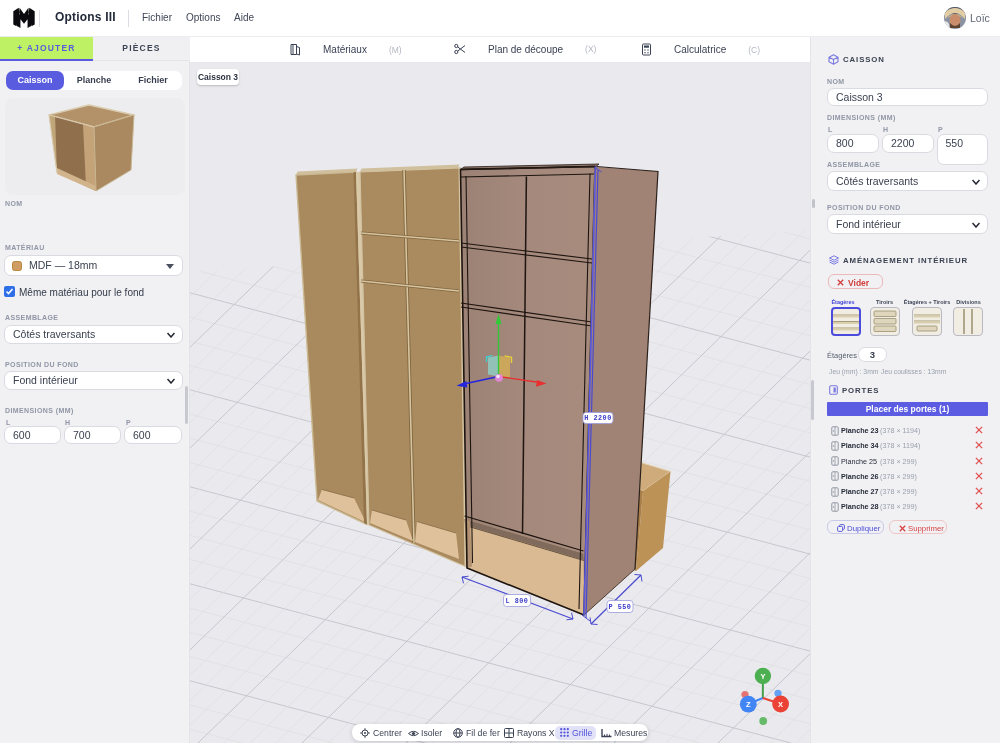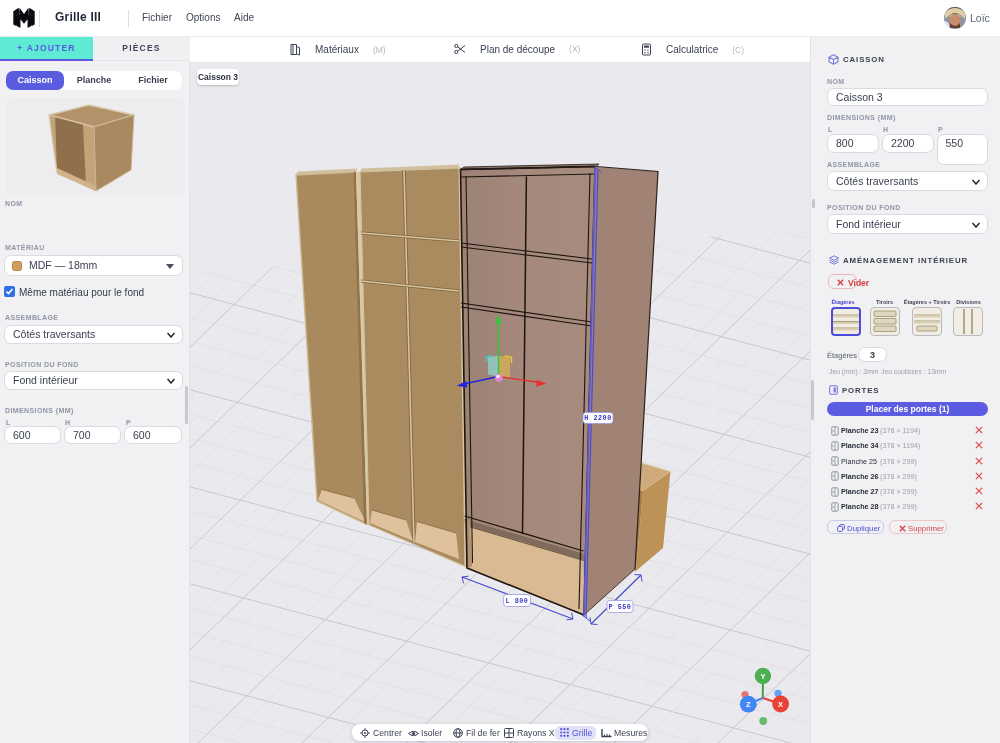--- a/index.html
+++ b/index.html
@@ -6,32 +6,32 @@
 html,body { width:1000px; height:743px; overflow:hidden; font-family:"Liberation Sans",sans-serif; background:#fff; position:relative; }
 .abs { position:absolute; }
 
 #topbar { position:absolute; left:0; top:0; width:1000px; height:37px; background:#fff; border-bottom:1px solid #ececf0; z-index:10; }
 #topbar .vdiv { position:absolute; top:10px; width:1px; height:17px; background:#dcdce2; }
 #title { position:absolute; left:55px; top:10px; font-size:12px; font-weight:bold; color:#222a3a; letter-spacing:.2px; }
 .menuitem { position:absolute; top:12px; font-size:10px; color:#3f4656; }
 #loic { position:absolute; left:970px; top:12px; font-size:10.5px; color:#5f6775; }
 
 #ltabs { position:absolute; left:0; top:37px; width:190px; height:24px; background:#f0f0f3; z-index:9; }
-#tab-add { position:absolute; left:0; top:0; width:93px; height:24px; background:#5eead4; border-bottom:2px solid #5a5ae0; color:#5a5ae0; font-size:8.5px; font-weight:bold; letter-spacing:1.2px; text-align:center; line-height:22px; }
+#tab-add { position:absolute; left:0; top:0; width:93px; height:24px; background:#bef264; border-bottom:2px solid #5a5ae0; color:#5a5ae0; font-size:8.5px; font-weight:bold; letter-spacing:1.2px; text-align:center; line-height:22px; }
 #tab-pieces { position:absolute; left:93px; top:0; width:97px; height:24px; color:#3c4454; font-size:8.5px; font-weight:bold; letter-spacing:1.2px; text-align:center; line-height:22px; border-bottom:1px solid #e4e4e9; }
 #lsb { position:absolute; left:0; top:61px; width:190px; height:682px; background:#f1f1f4; border-right:1px solid #e3e3e8; }
 .label { position:absolute; font-size:7px; font-weight:bold; color:#9096a5; letter-spacing:.4px; }
 .inp { position:absolute; background:#fff; border:1px solid #dadae2; border-radius:7px; font-size:10.5px; color:#3a4150; }
 .seg { position:absolute; left:6px; top:10px; width:176px; height:19px; background:#fff; border-radius:7px; }
 .seg .on { position:absolute; left:0; top:0; width:58px; height:19px; background:#5a5ce0; border-radius:7px; color:#fff; font-size:9px; font-weight:bold; text-align:center; line-height:19px; }
 .seg .off { position:absolute; top:0; width:58px; height:19px; color:#363e4e; font-size:9px; font-weight:bold; text-align:center; line-height:19px; }
 #addbtn { position:absolute; left:4px; top:405px; width:178px; height:22px; background:#5b5ce2; border-radius:7px; color:#fff; font-size:11px; font-weight:bold; text-align:center; line-height:22px; }
 
 #vtb { position:absolute; left:190px; top:37px; width:620px; height:26px; background:#fff; border-bottom:1px solid #e8e8ec; z-index:8; }
-.vtbi { display:flex; align-items:center; gap:14px; font-size:10px; color:#3b4254; white-space:nowrap; }
+.vtbi { display:flex; align-items:center; gap:22px; font-size:10px; color:#3b4254; white-space:nowrap; }
 .vtbi .sc { font-size:8.5px; color:#b3b7c2; }
 #canvas { position:absolute; left:190px; top:63px; width:620px; height:680px; background:#eaeaee; overflow:hidden; }
 #c3pill { position:absolute; left:197px; top:69px; width:42px; height:16px; background:#fff; border-radius:4px; box-shadow:0 1px 2px rgba(40,40,60,.25); font-size:8.5px; font-weight:bold; color:#2c3240; text-align:center; line-height:16px; z-index:5; }
 #btb { position:absolute; left:352px; top:724px; width:296px; height:17px; background:#fff; border-radius:8px; box-shadow:0 1px 4px rgba(30,30,60,.18); z-index:5; font-size:8.7px; color:#3b4254; }
 
 #rsb { position:absolute; left:810px; top:37px; width:190px; height:706px; background:#f1f1f4; border-left:1px solid #e3e3e8; }
 .rhead { position:absolute; font-size:7.8px; font-weight:bold; color:#3a4150; letter-spacing:0.9px; }
 .plrow { position:absolute; left:827px; width:173px; height:15px; font-size:7.5px; color:#252b38; }
 </style>
 </head>
@@ -41,21 +41,21 @@
   <svg class="abs" style="left:12px;top:4px" width="24" height="26" viewBox="0 0 27 28">
     <g fill="#0b0b0f">
       <path d="M1.5 7.5 L7.5 3.5 L8.5 12 L5 24.5 L1.5 22.5 Z"></path>
       <path d="M8.5 3.5 L13.5 10.5 L13.5 16 L8 9.5 Z"></path>
       <path d="M18.5 3.5 L13.5 10.5 L13.5 16 L19 9.5 Z"></path>
       <path d="M25.5 7.5 L19.5 3.5 L18.5 12 L22 24.5 L25.5 22.5 Z"></path>
       <path d="M5.5 13 L10 10 L13.5 14.5 L17 10 L21.5 13 L21.5 24 L17.5 26.5 L17.5 16.5 L13.5 21.5 L9.5 16.5 L9.5 26.5 L5.5 24 Z"></path>
     </g>
   </svg>
   <div class="vdiv" style="left:39px"></div>
-  <div id="title">Grille III</div>
+  <div id="title">Options III</div>
   <div class="vdiv" style="left:128px"></div>
   <div class="menuitem" style="left:142px">Fichier</div>
   <div class="menuitem" style="left:186px">Options</div>
   <div class="menuitem" style="left:234px">Aide</div>
   <svg class="abs" style="left:943px;top:6px" width="24" height="24" viewBox="0 0 24 24">
     <defs>
       <clipPath id="avc">
           <circle cx="12" cy="12" r="11"></circle>
         </clipPath>
     </defs>
@@ -472,21 +472,21 @@
       <path d="M0.5 1 L4 5 L7.5 1" stroke="#20242e" stroke-width="1.5" fill="none"></path>
     </svg>
 </div>
 
 <svg class="abs" style="left:829px;top:255px" width="10" height="10" viewBox="0 0 10 10">
     <path d="M5 0.8 L9.5 3 L5 5.2 L0.5 3 Z" stroke="#7b7be0" fill="none"></path>
     <path d="M0.5 5 L5 7.2 L9.5 5" stroke="#7b7be0" fill="none"></path>
     <path d="M0.5 7 L5 9.2 L9.5 7" stroke="#7b7be0" fill="none"></path>
   </svg>
 <div class="rhead" style="left:843px;top:256px">AMÉNAGEMENT INTÉRIEUR</div>
-<div class="abs" style="left:828px;top:273.5px;width:29px;height:15.5px;border:1px solid #eab9b9;border-radius:6px;background:rgba(255,255,255,.0)">
+<div class="abs" style="left:828px;top:273.5px;width:55px;height:15.5px;border:1px solid #eab9b9;border-radius:6px;background:rgba(255,255,255,.0)">
   <svg class="abs" style="left:8px;top:4px" width="7" height="7" viewBox="0 0 7 7">
       <path d="M0.8 0.8 L6.2 6.2 M6.2 0.8 L0.8 6.2" stroke="#d23c3c" stroke-width="1.3"></path>
     </svg>
   <div class="abs" style="left:19px;top:3.5px;font-size:8.5px;font-weight:bold;color:#d23c3c">Vider</div>
 </div>
 <div class="abs" style="left:803px;top:299px;width:80px;text-align:center;font-size:5.5px;font-weight:bold;color:#4343d6">Étagères</div>
 <div class="abs" style="left:844.5px;top:299px;width:80px;text-align:center;font-size:5.5px;font-weight:bold;color:#3c4454">Tiroirs</div>
 <div class="abs" style="left:887px;top:299px;width:80px;text-align:center;font-size:5.5px;font-weight:bold;color:#3c4454">Étagères + Tiroirs</div>
 <div class="abs" style="left:928.5px;top:299px;width:80px;text-align:center;font-size:5.5px;font-weight:bold;color:#3c4454">Divisions</div>
 <div class="abs" style="left:831px;top:307px;width:30px;height:29px;background:#f2ede3;border:2px solid #4b4bdc;border-radius:4px"></div>
@@ -532,21 +532,21 @@
 <div class="abs" style="left:827px;top:351px;font-size:7.5px;color:#555d6b">Étagères</div>
 <div class="inp" style="left:858px;top:347px;width:29px;height:15px;line-height:13px;text-align:center;font-weight:bold;font-size:9.5px">3</div>
 <div class="abs" style="left:829px;top:368px;font-size:6.8px;color:#9aa0ad">Jeu (mm) : 3mm</div>
 <div class="abs" style="left:881px;top:368px;font-size:6.8px;color:#9aa0ad">Jeu coulisses : 13mm</div>
 
 <svg class="abs" style="left:829px;top:385px" width="9" height="10" viewBox="0 0 9 10">
     <rect x="0.7" y="0.7" width="7.6" height="8.6" rx="1.2" stroke="#7b7be0" stroke-width="1.1" fill="none"></rect>
     <rect x="4.5" y="2.5" width="2.3" height="5" fill="#7b7be0"></rect>
   </svg>
 <div class="rhead" style="left:842px;top:386px">PORTES</div>
-<div class="abs" style="left:827px;top:402px;width:161px;height:14px;background:#5b5ce2;border-radius:7px;color:#fff;font-size:8.5px;font-weight:bold;text-align:center;line-height:14px">Placer des portes (1)</div>
+<div class="abs" style="left:827px;top:402px;width:161px;height:14px;background:#5b5ce2;border-radius:1px;color:#fff;font-size:8.5px;font-weight:bold;text-align:center;line-height:14px">Placer des portes (1)</div>
 
 <div class="plrow" style="top:423px">
 <svg class="abs" style="left:4px;top:2.5px" width="8" height="10" viewBox="0 0 8 10">
       <rect x="0.8" y="0.8" width="6.4" height="8.4" rx="1" stroke="#9096a3" fill="none"></rect>
       <line x1="4" y1="0.8" x2="4" y2="9.2" stroke="#9096a3" stroke-width="0.8"></line>
       <circle cx="2.5" cy="5" r="0.7" fill="#9096a3"></circle>
     </svg>
 <span class="abs" style="left:14px;top:3px;font-weight:bold;font-size:7.2px">Planche 23</span>
     <span class="abs" style="left:53px;top:3px;color:#9aa0ad;font-size:7.2px">(378 × 1194)</span>
 <svg class="abs" style="left:148px;top:3px" width="8" height="8" viewBox="0 0 9 9">

